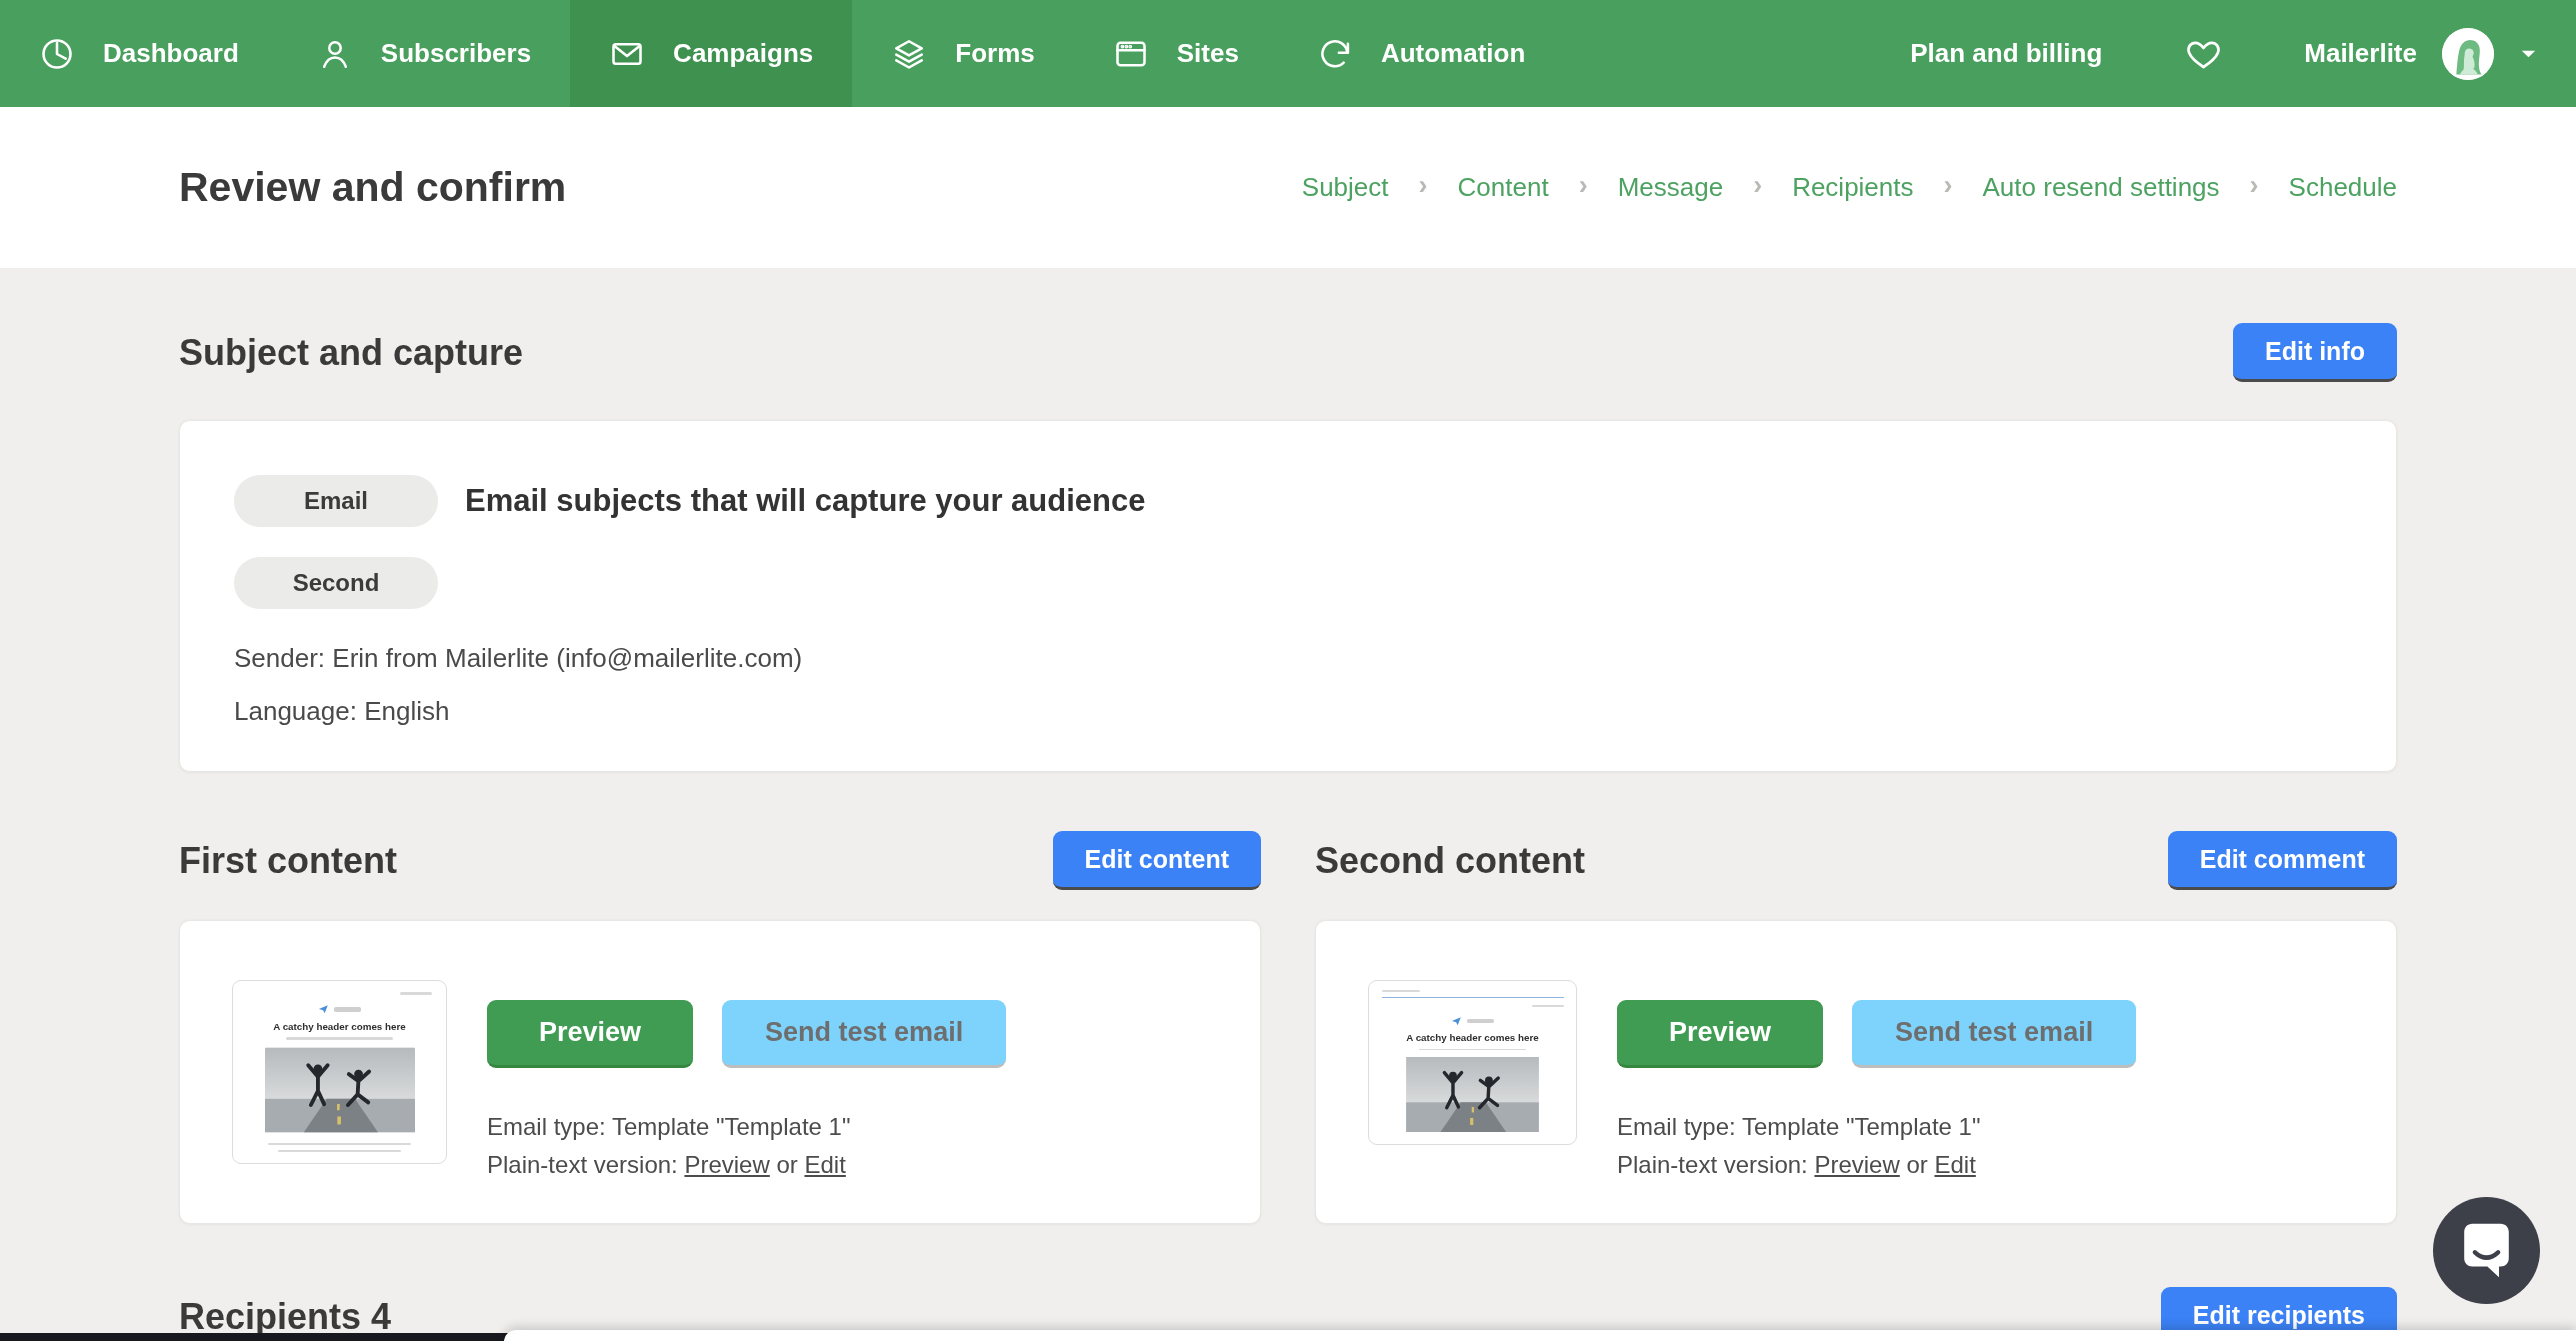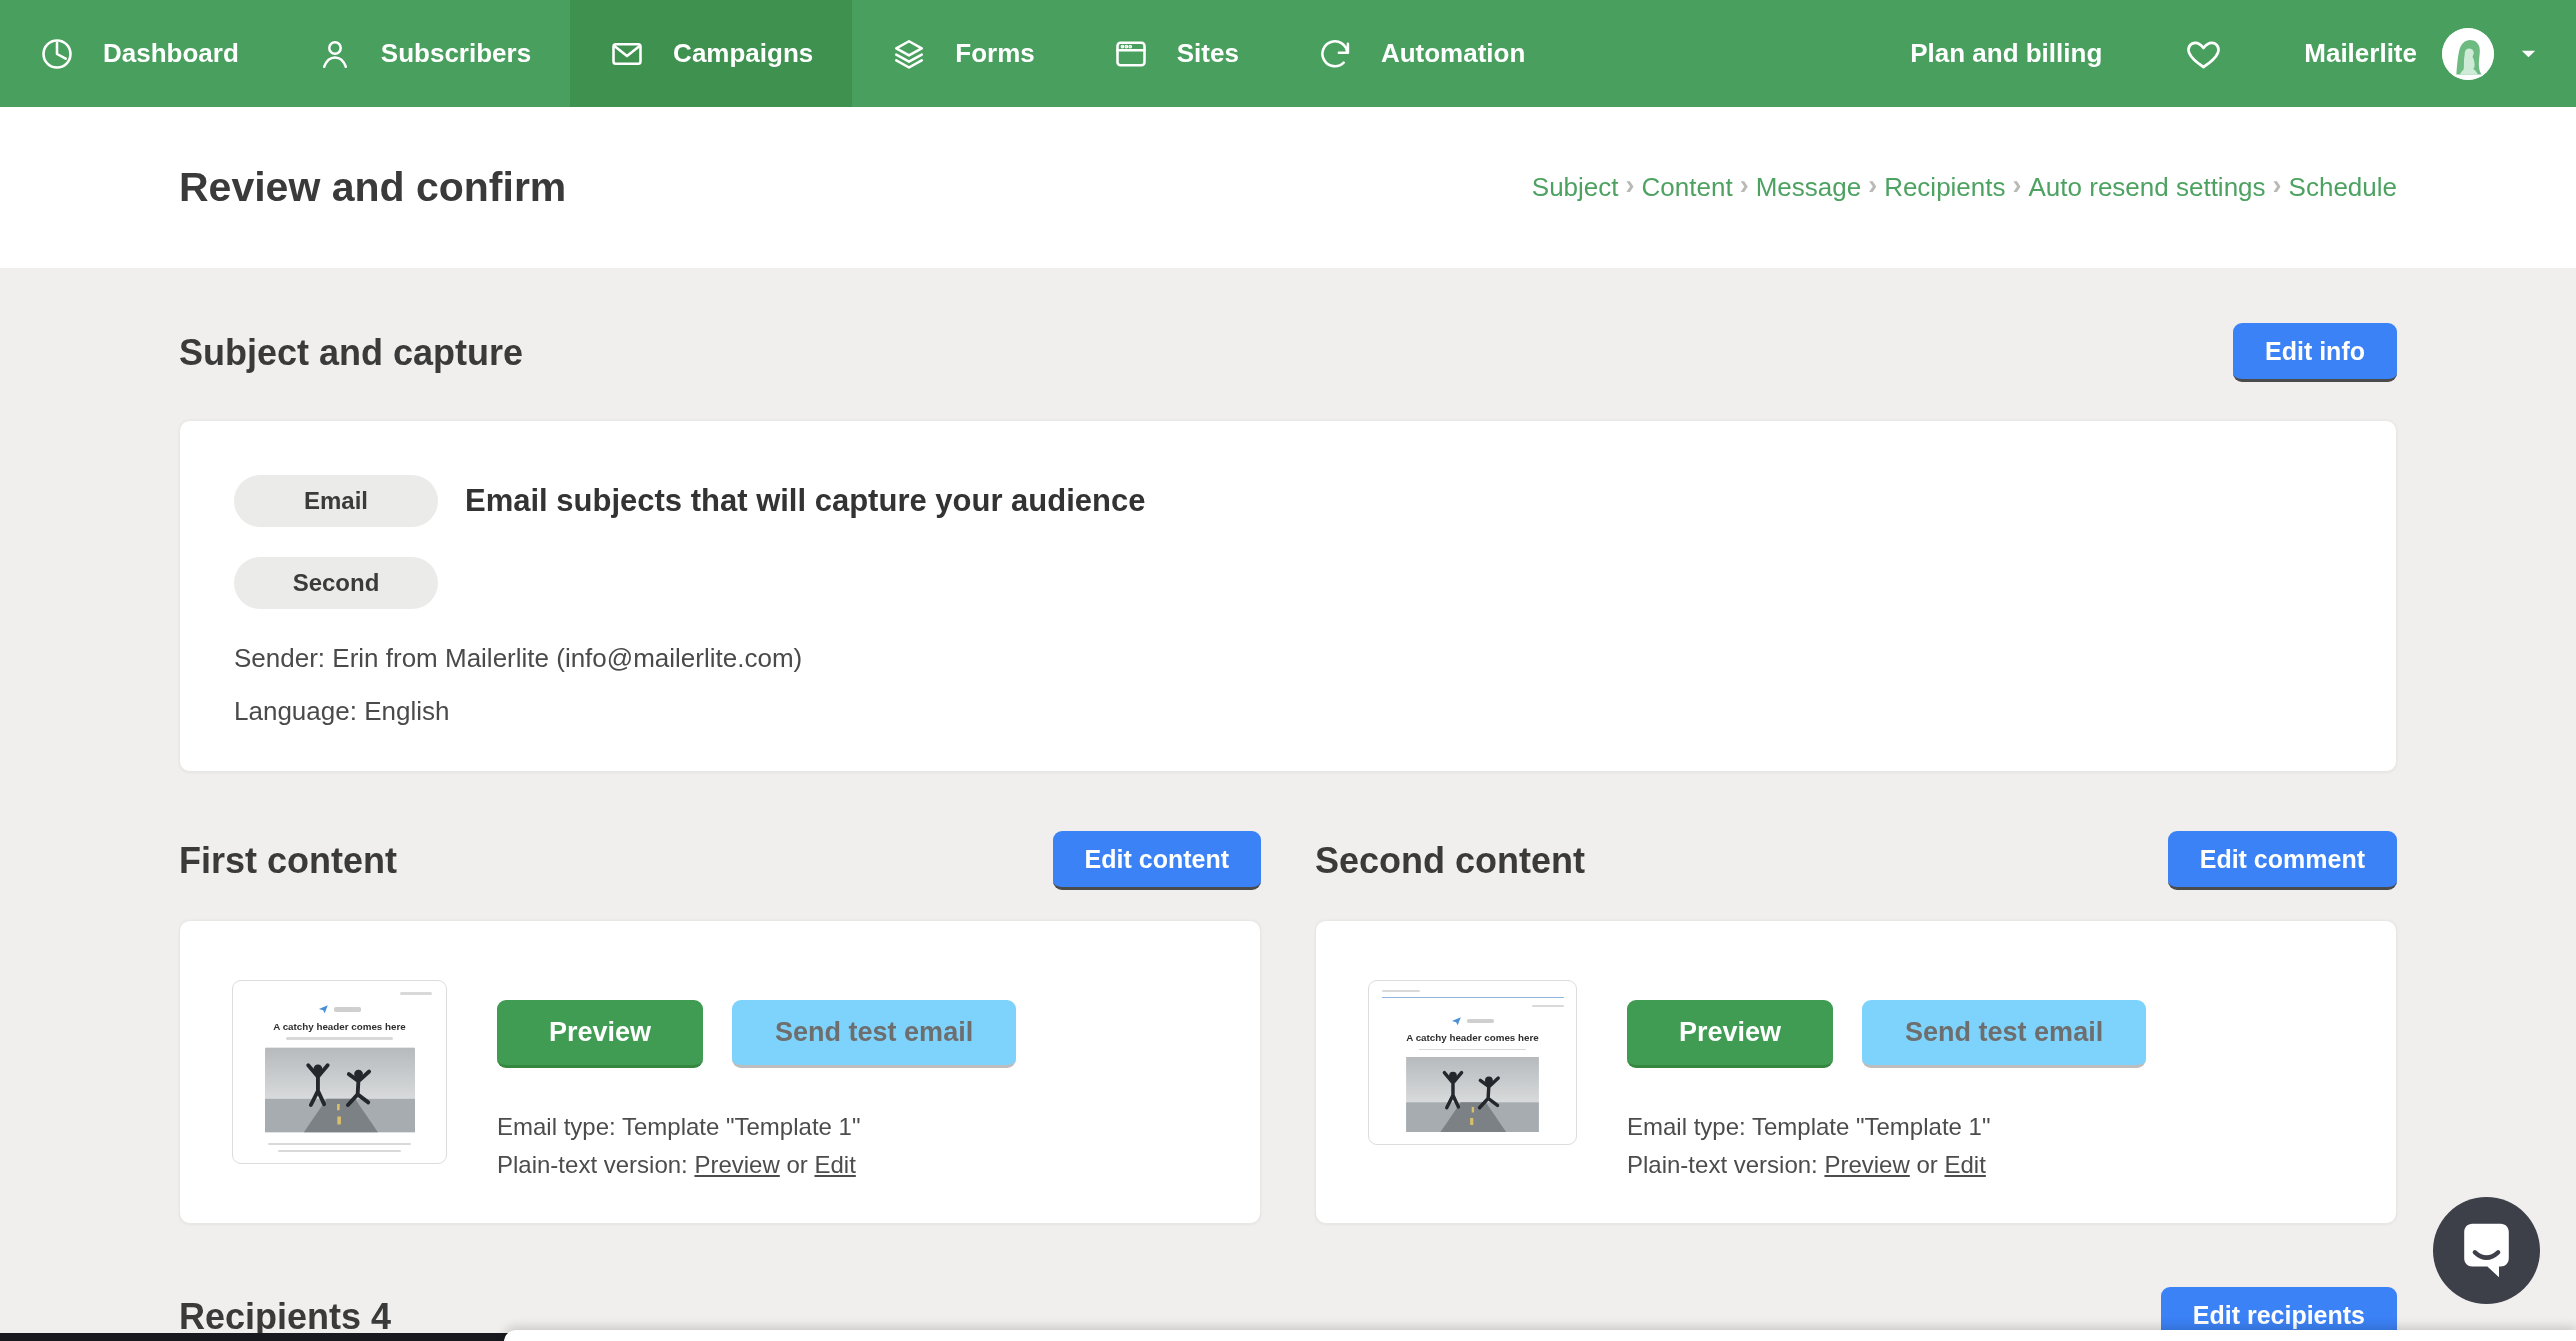--- a/index.html
+++ b/index.html
@@ -18,21 +18,21 @@
   .heart-btn{margin-left:82px;cursor:pointer;display:flex;align-items:center;}
   .account-label{margin-left:81px;font-size:26px;font-weight:700;cursor:pointer;}
   .avatar{margin-left:25px;width:52px;height:52px;border-radius:50%;overflow:hidden;
           background:#fff;cursor:pointer;flex:none;}
   .caret{margin-left:23px;cursor:pointer;display:flex;align-items:center;}
 
   
   .page-header{height:161px;background:#fff;display:flex;align-items:center;
                justify-content:space-between;padding:0 179px;}
   .page-title{font-size:41px;font-weight:800;color:#3a3a3a;}
-  .breadcrumb{display:flex;align-items:center;gap:7px;font-size:26px;color:#4da262;}
+  .breadcrumb{display:flex;align-items:center;gap:30px;font-size:26px;color:#4da262;}
   .crumb{cursor:pointer;white-space:nowrap;}
   .crumb-sep{color:#b9b9b6;font-size:27px;font-weight:700;line-height:1;padding-bottom:3.6px;}
 
   
   .main{padding:0 179px;}
   .section-head{display:flex;align-items:center;justify-content:space-between;margin-top:55px;}
   .h2{font-size:36px;font-weight:800;color:#3a3a3a;margin:0;}
 
   .btn{border:none;border-radius:9px;font-weight:700;font-family:inherit;cursor:pointer;
        display:inline-flex;align-items:center;justify-content:center;}
@@ -50,21 +50,21 @@
   .subject-row{display:flex;align-items:center;margin-bottom:30px;}
   .pill{width:204px;height:52px;background:#ebebe9;border-radius:29px;display:flex;
         align-items:center;justify-content:center;font-size:24px;font-weight:700;color:#3b3b3b;}
   .subject-text{margin-left:27px;font-size:31px;font-weight:800;color:#333;}
   .sender-line{font-size:26px;color:#4a4a4a;margin-top:34px;}
   .lang-line{font-size:26px;color:#4a4a4a;margin-top:21.5px;}
 
   .content-row{display:flex;gap:54px;}
   .content-col{flex:1;min-width:0;}
   .col-head{display:flex;align-items:center;justify-content:space-between;margin-top:59px;}
-  .content-card{margin-top:30px;height:304px;padding:59px 52px;display:flex;gap:50px;
+  .content-card{margin-top:30px;height:304px;padding:59px 52px;display:flex;gap:40px;
                 align-items:flex-start;justify-content:flex-end;}
   .card-info{flex:1;padding-top:19.7px;}
   .btn-row{display:flex;gap:29px;}
   .meta{font-size:24px;color:#4c4c4c;margin-top:45px;}
   .meta2{font-size:24px;color:#4c4c4c;margin-top:10.7px;}
   .meta-link{color:#4c4c4c;text-decoration:underline;cursor:pointer;}
 
   
   .thumb{background:#fff;border:1.8px solid #dcdcdc;border-radius:9px;flex:none;
          display:flex;flex-direction:column;align-items:center;overflow:hidden;}

